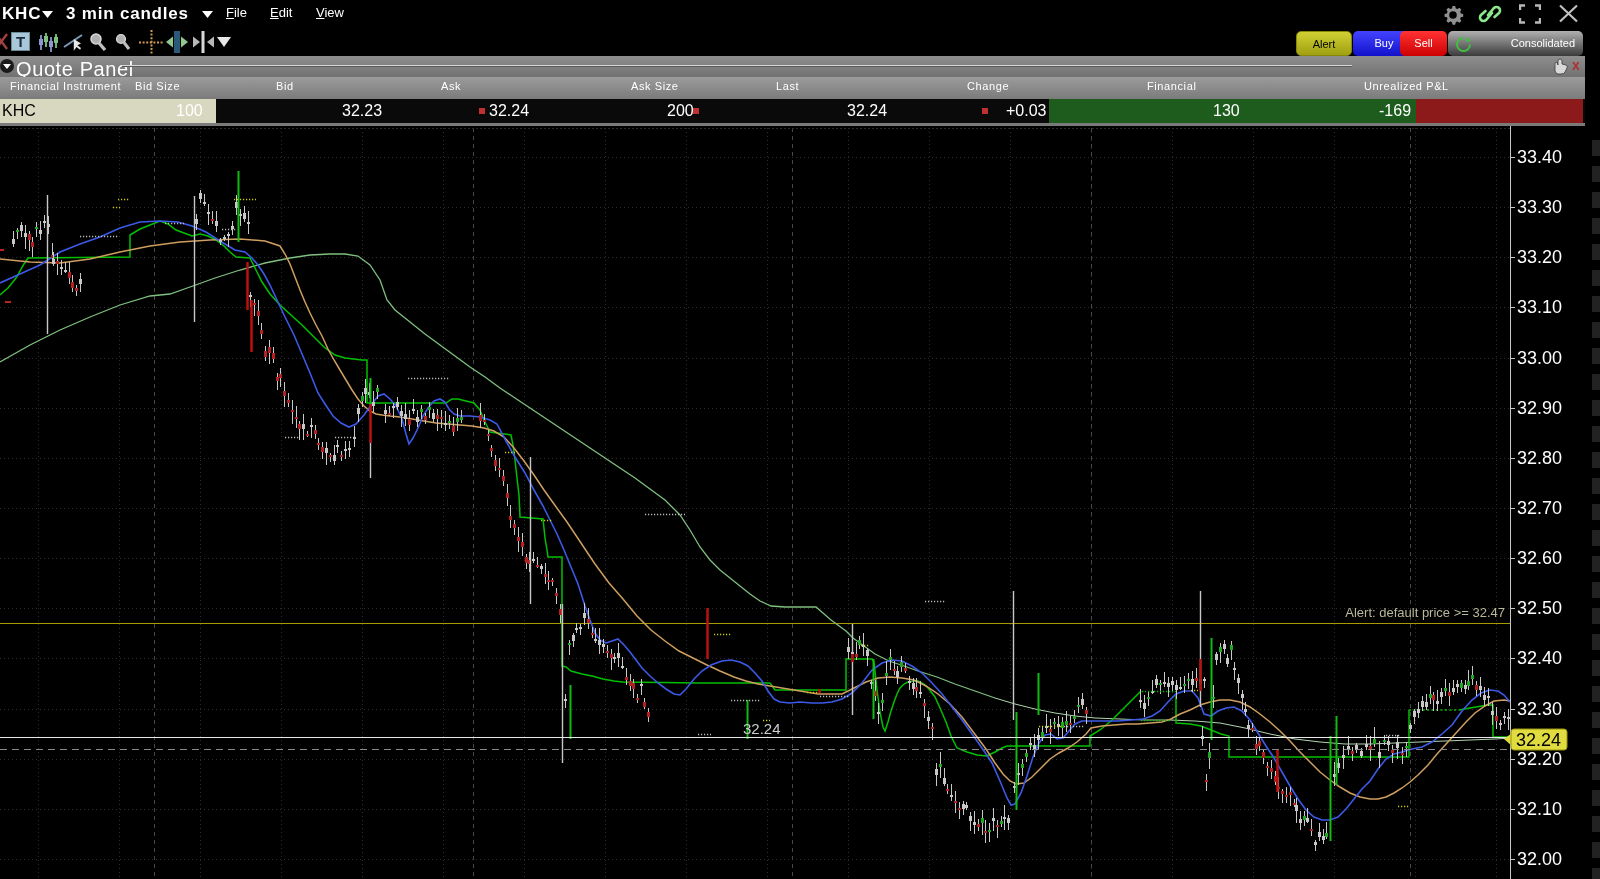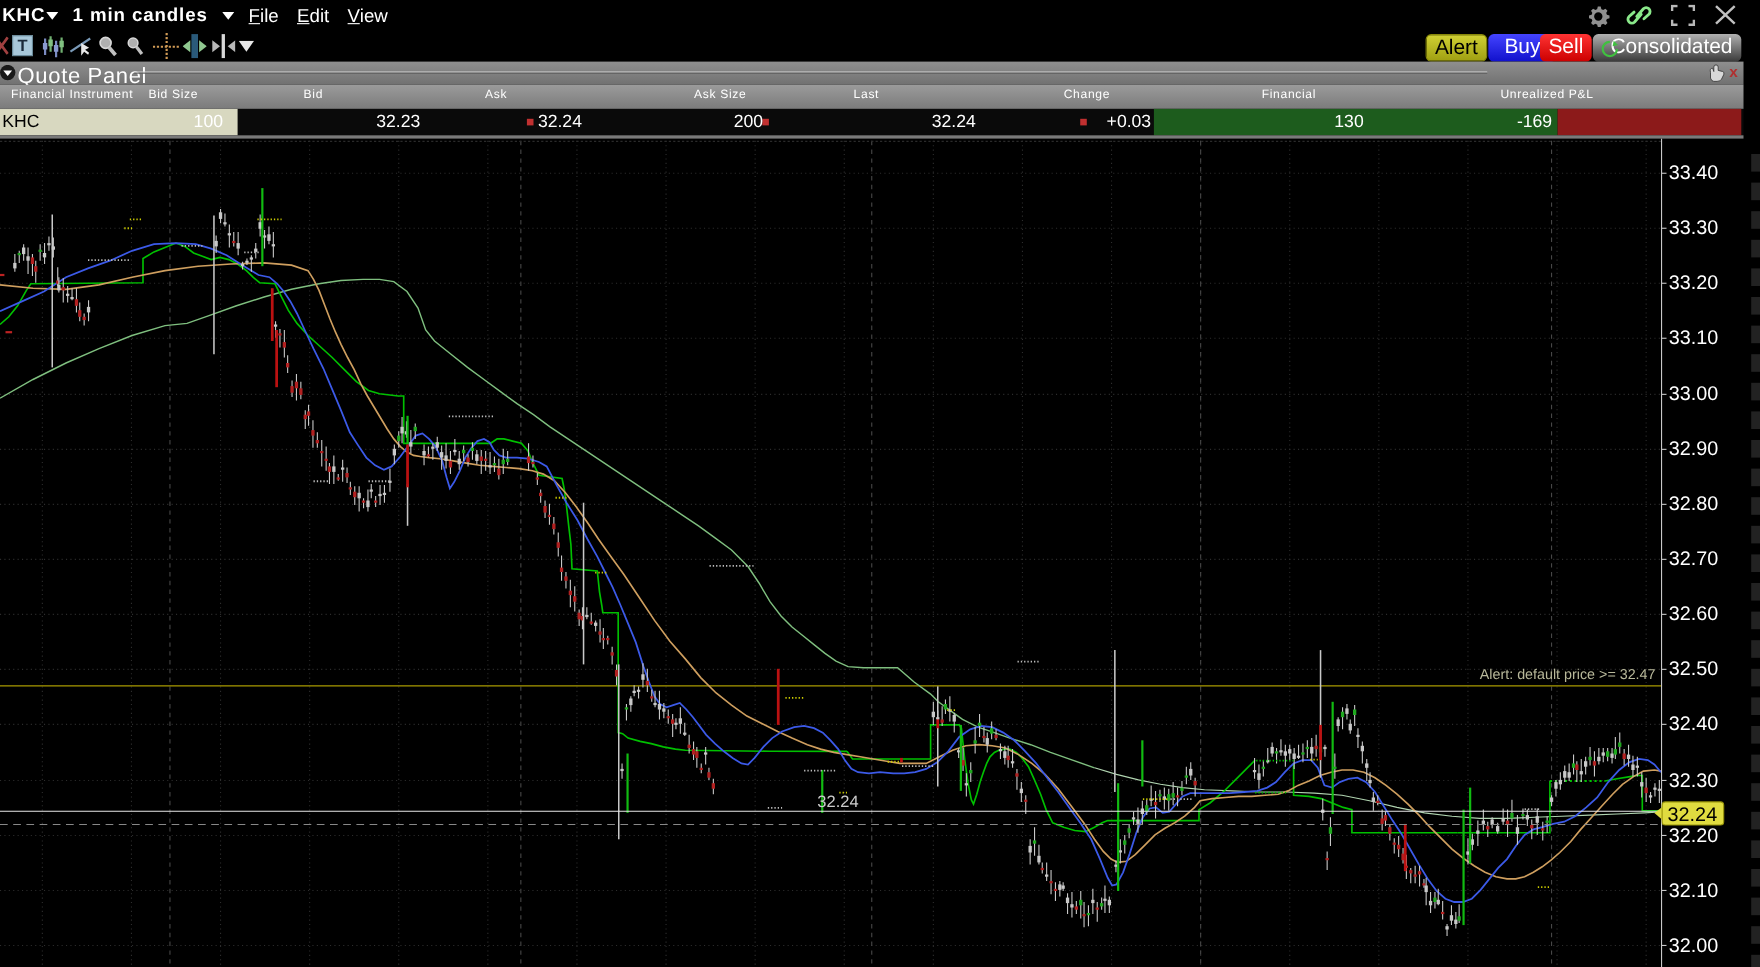--- a/index.html
+++ b/index.html
@@ -1,26 +1,26 @@
 <!DOCTYPE html>
 <html><head><meta charset="utf-8"><style>
 *{margin:0;padding:0;box-sizing:border-box}
 body{width:1600px;height:879px;background:#000;font-family:"Liberation Sans",sans-serif;overflow:hidden;position:relative}
 .titlebar{position:absolute;top:0;left:0;width:1600px;height:28px;background:#000;color:#fff}
 .tb-item{position:absolute;top:4px;font-size:17px;font-weight:bold;color:#fff;letter-spacing:.8px}
-.menu{position:absolute;top:5px;font-size:17px;color:#fff}
+.menu{position:absolute;top:5px;font-size:13px;color:#fff}
 .menu u{text-decoration:underline}
 .toolbar{position:absolute;top:28px;left:0;width:1600px;height:28px;background:#000}
 .qpanel{position:absolute;top:56px;left:0;width:1585px;height:21px;background:linear-gradient(#8f8f8f,#717171);color:#fff}
 .qhead{position:absolute;top:77px;left:0;width:1585px;height:22px;background:linear-gradient(#9b9b9b,#7b7b7b);color:#fff;font-size:11px;letter-spacing:.6px}
 .qrow{position:absolute;top:99px;left:0;width:1585px;height:24px;background:#0a0a0a;color:#fff;font-size:16px}
 .strip{position:absolute;top:123px;left:0;width:1585px;height:3px;background:#7a7a7a}
 .hcell{position:absolute;top:3px;white-space:nowrap}
 .rr{text-align:left}
-.btn{position:absolute;top:3px;height:25px;border-radius:5px;text-align:center;font-size:19px;line-height:24px}
+.btn{position:absolute;top:3px;height:25px;border-radius:5px;text-align:center;font-size:11px;line-height:24px}
 </style></head><body>
 <svg width="1600" height="879" viewBox="0 0 1600 879" style="position:absolute;top:0;left:0">
 <rect x="0" y="126" width="1600" height="753" fill="#000"></rect>
 <line x1="0" y1="157.5" x2="1510" y2="157.5" stroke="#2d2d2d" stroke-width="1" stroke-dasharray="1,3"></line>
 <line x1="0" y1="207.5" x2="1510" y2="207.5" stroke="#2d2d2d" stroke-width="1" stroke-dasharray="1,3"></line>
 <line x1="0" y1="257.5" x2="1510" y2="257.5" stroke="#2d2d2d" stroke-width="1" stroke-dasharray="1,3"></line>
 <line x1="0" y1="307.5" x2="1510" y2="307.5" stroke="#2d2d2d" stroke-width="1" stroke-dasharray="1,3"></line>
 <line x1="0" y1="358.5" x2="1510" y2="358.5" stroke="#2d2d2d" stroke-width="1" stroke-dasharray="1,3"></line>
 <line x1="0" y1="408.5" x2="1510" y2="408.5" stroke="#2d2d2d" stroke-width="1" stroke-dasharray="1,3"></line>
 <line x1="0" y1="458.5" x2="1510" y2="458.5" stroke="#2d2d2d" stroke-width="1" stroke-dasharray="1,3"></line>
@@ -767,21 +767,21 @@
 <text x="1517" y="865" font-size="18" fill="#fff" font-family="Liberation Sans, sans-serif">32.00</text>
 <path d="M1504,739 L1512,733 L1512,746 Z" fill="#e0dc40"></path>
 <rect x="1511" y="729" width="56" height="21" rx="3" fill="#e0dc40" stroke="#98940a" stroke-width="1"></rect>
 <text x="1516" y="746" font-size="18" fill="#000" font-family="Liberation Sans, sans-serif">32.24</text>
 </svg>
 <div class="titlebar">
  <span class="tb-item" style="left:2px">KHC</span>
  <svg style="position:absolute;left:42px;top:11px" width="11" height="8">
       <path d="M0,0 L11,0 L5.5,7 Z" fill="#fff"></path>
     </svg>
- <span class="tb-item" style="left:66px">1 min candles</span>
+ <span class="tb-item" style="left:66px">3 min candles</span>
  <svg style="position:absolute;left:202px;top:11px" width="11" height="8">
       <path d="M0,0 L11,0 L5.5,7 Z" fill="#fff"></path>
     </svg>
  <span class="menu" style="left:226px"><u>F</u>ile</span>
  <span class="menu" style="left:270px"><u>E</u>dit</span>
  <span class="menu" style="left:316px"><u>V</u>iew</span>
  <svg style="position:absolute;left:1440px;top:2px" width="26" height="26" viewBox="0 0 24 24">
       <path fill="#909090" d="M12 8.5a3.5 3.5 0 1 0 0 7 3.5 3.5 0 0 0 0-7zm9.4 5l-2.2.6a7.3 7.3 0 0 1-.6 1.4l1.1 2-1.7 1.7-2-1.1c-.45.25-.92.46-1.4.6l-.6 2.2h-2.4l-.6-2.2a7.3 7.3 0 0 1-1.4-.6l-2 1.1-1.7-1.7 1.1-2a7.3 7.3 0 0 1-.6-1.4l-2.2-.6v-2.4l2.2-.6c.14-.48.35-.95.6-1.4l-1.1-2 1.7-1.7 2 1.1c.45-.25.92-.46 1.4-.6l.6-2.2h2.4l.6 2.2c.48.14.95.35 1.4.6l2-1.1 1.7 1.7-1.1 2c.25.45.46.92.6 1.4l2.2.6z"></path>
       <circle cx="12" cy="12" r="2.6" fill="#000"></circle>
     </svg>

